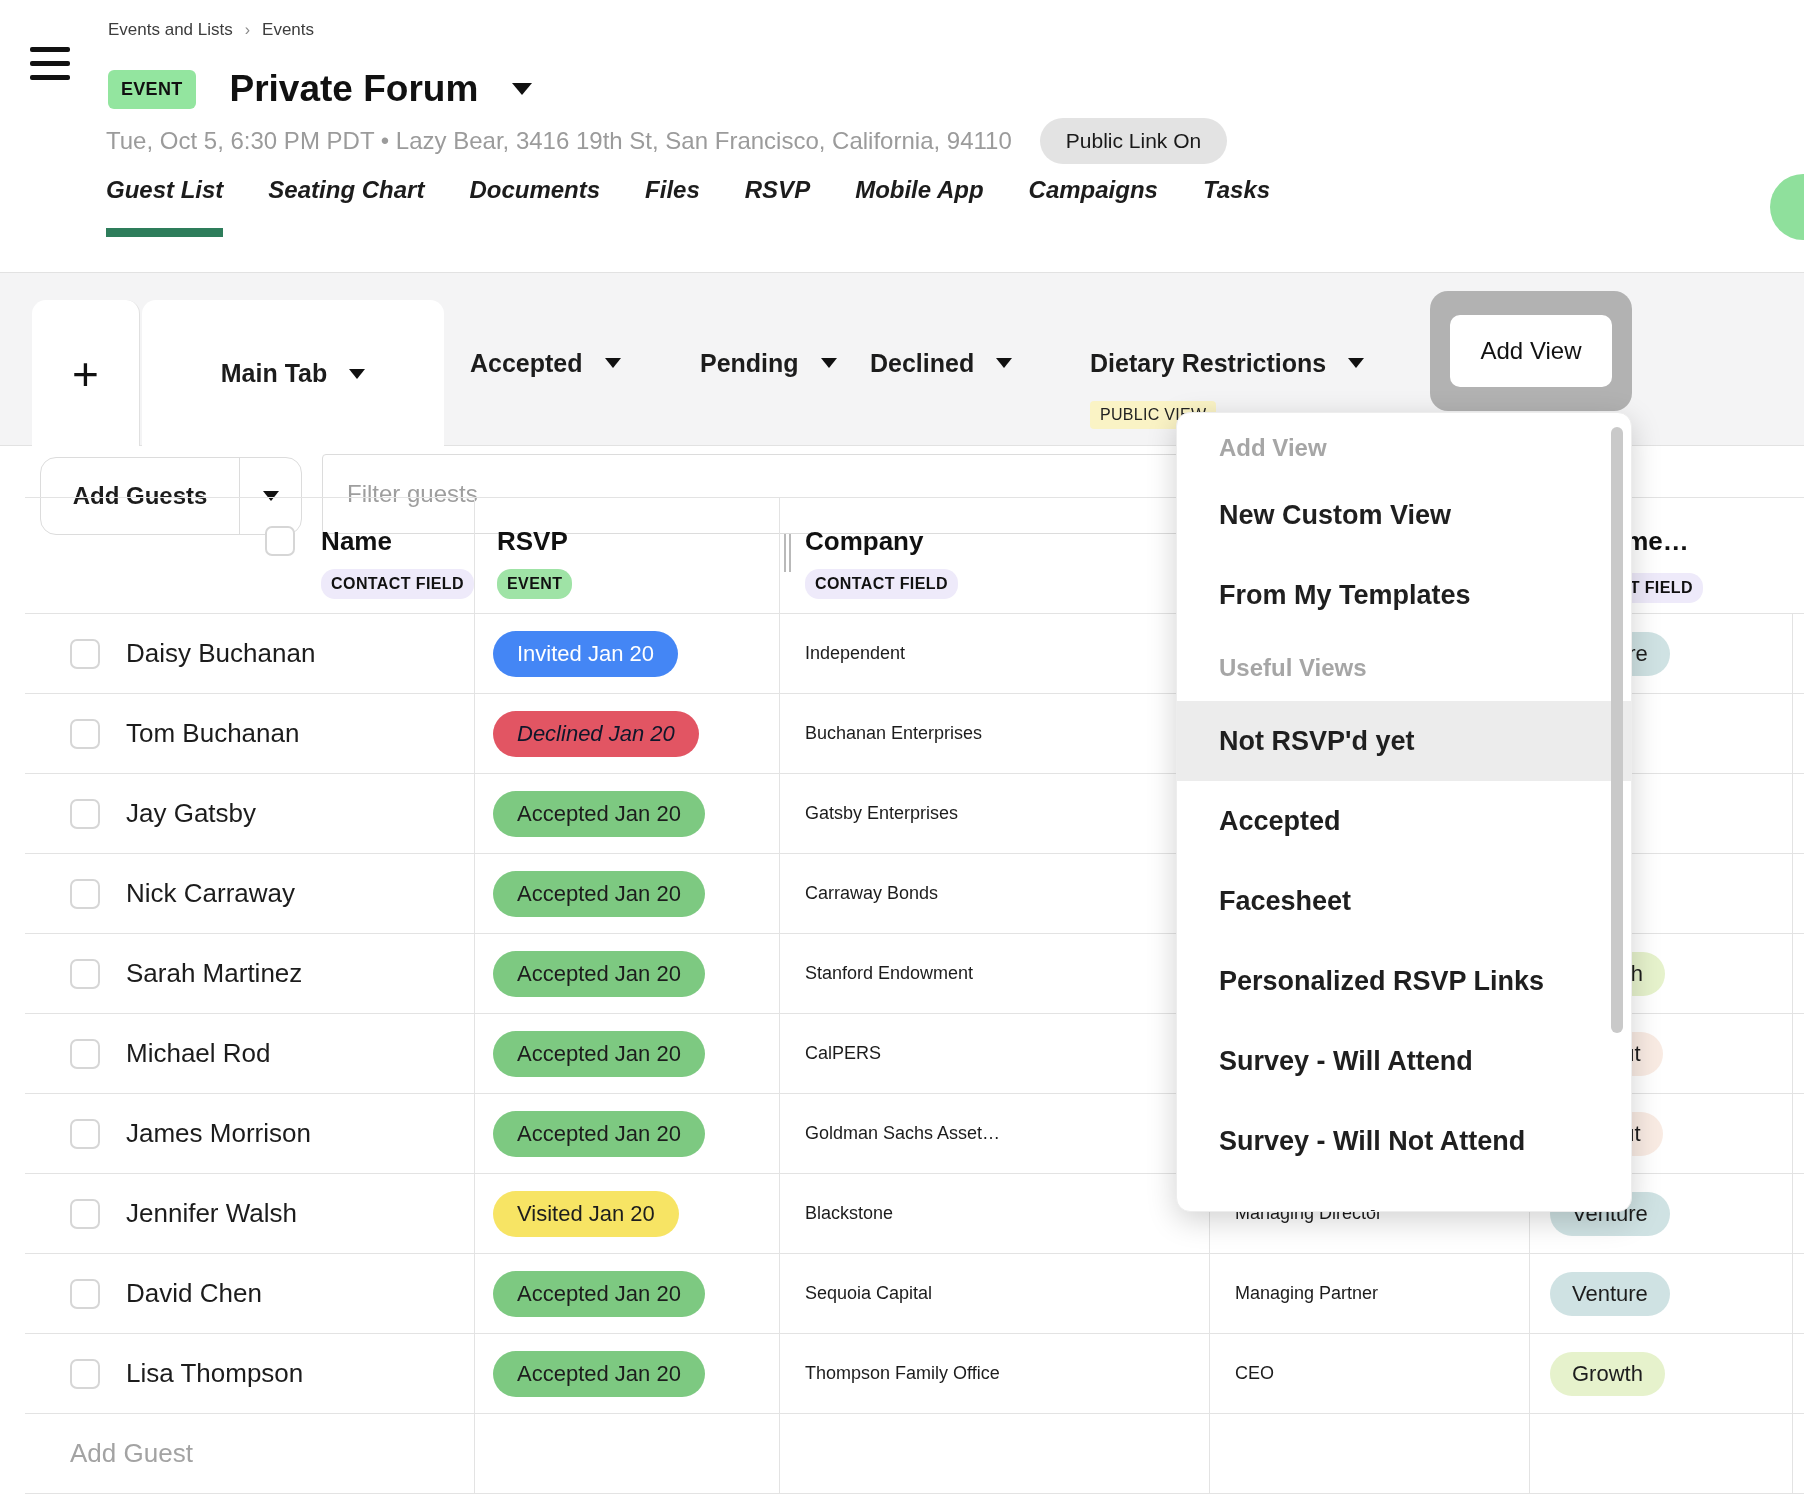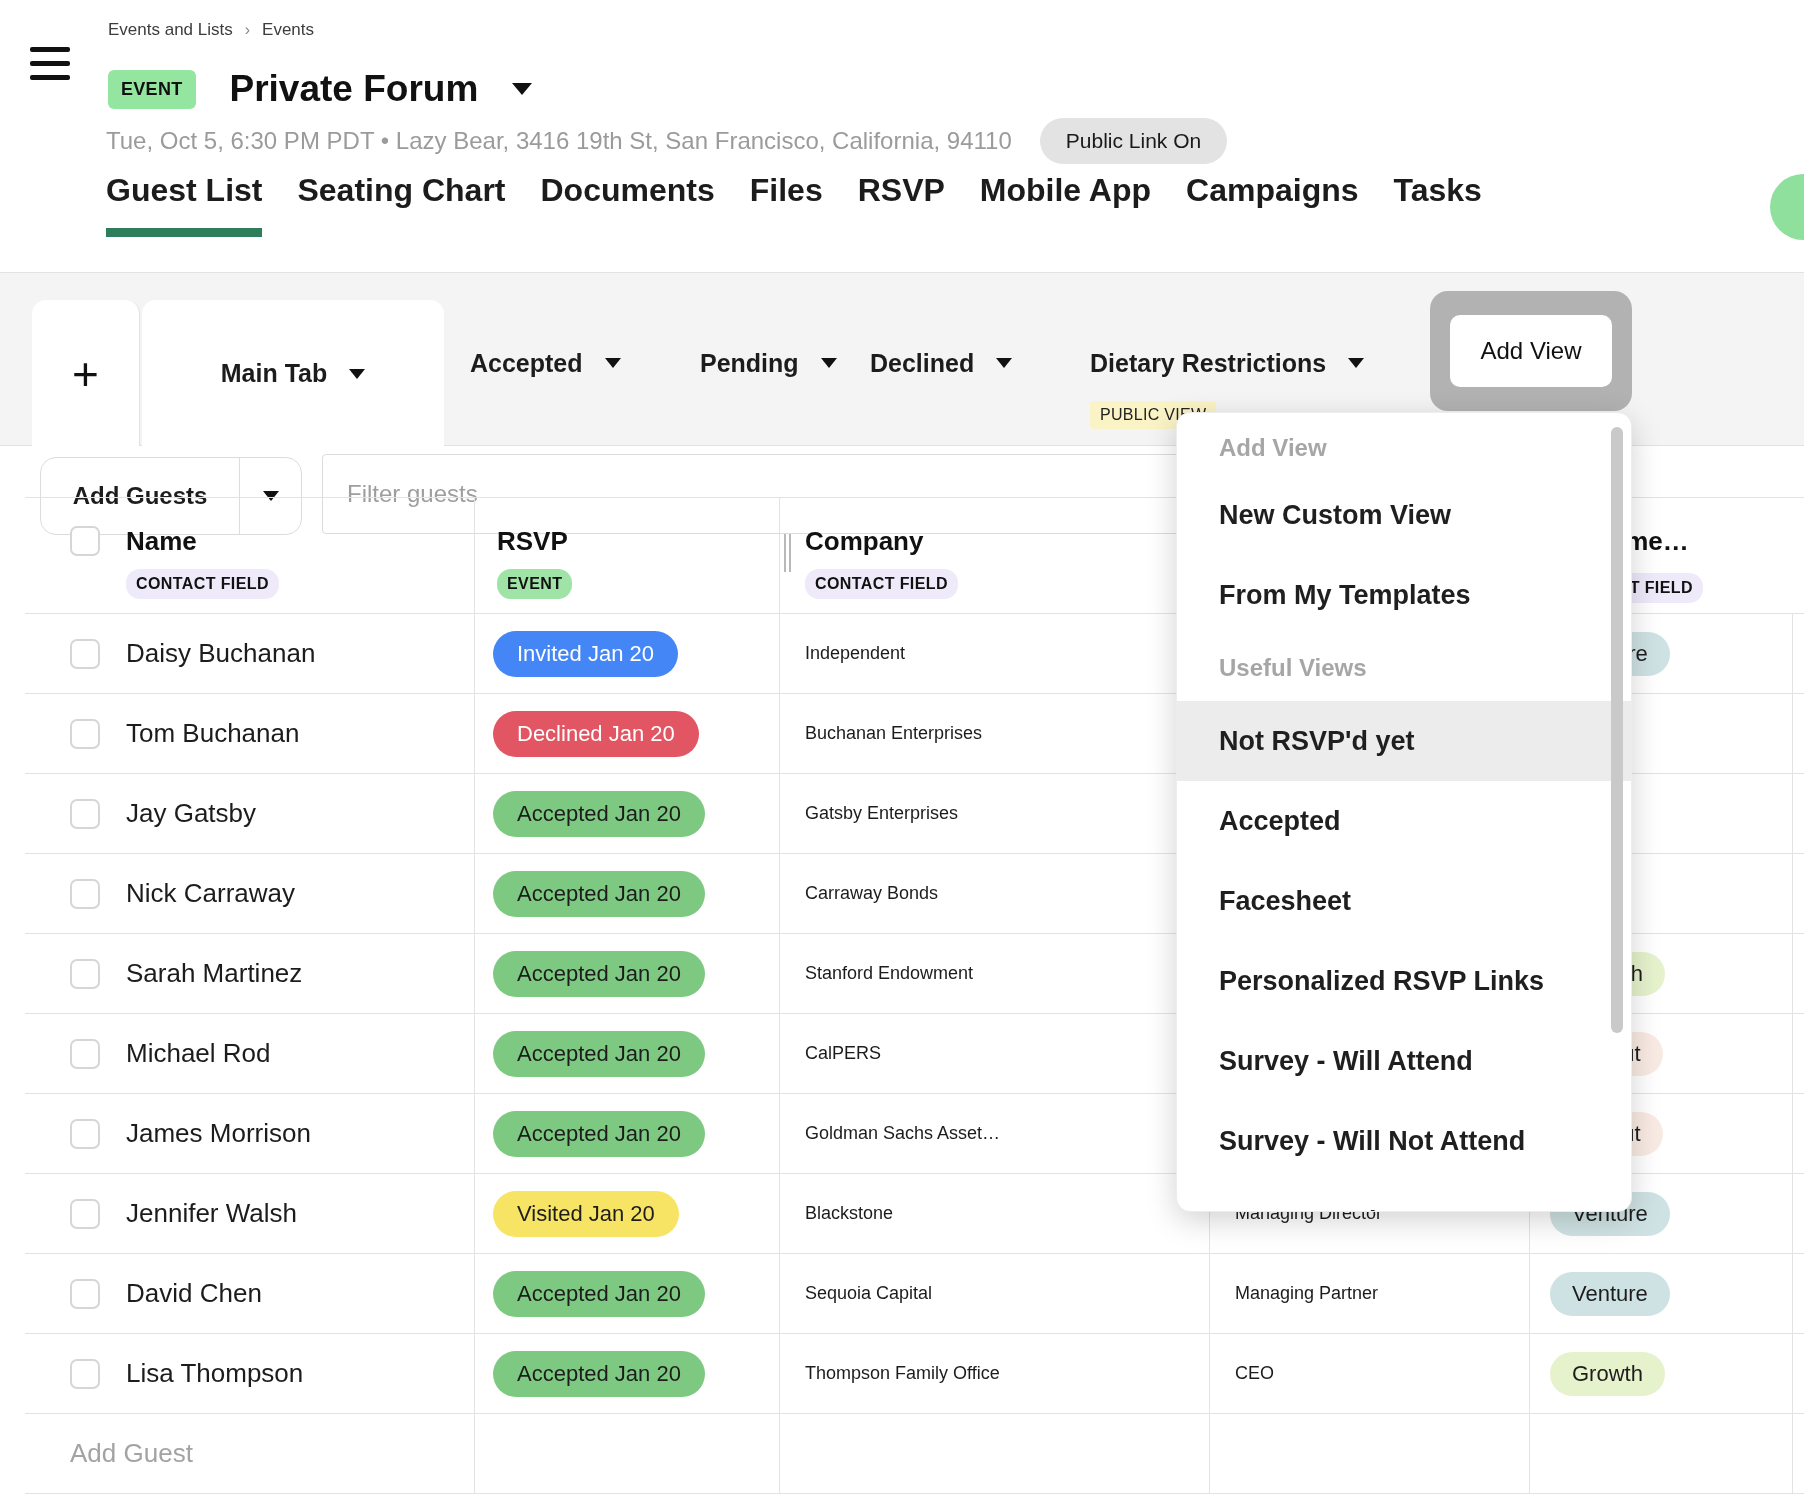--- a/index.html
+++ b/index.html
@@ -10,21 +10,21 @@
   .hamburger{position:absolute;left:30px;top:47px;width:40px;height:34px;cursor:pointer;}
   .hamburger span{display:block;width:40px;height:5px;background:#111;border-radius:2px;margin-bottom:9px;}
   .breadcrumb{position:absolute;left:108px;top:20px;font-size:17px;color:#3d3d3d;display:flex;gap:12px;align-items:center;}
   .breadcrumb .sep{color:#8a8a8a;font-size:16px;}
   .title-row{position:absolute;left:108px;top:58px;display:flex;align-items:center;gap:24px;}
   .event-badge{background:#93e59f;color:#111;font-weight:bold;font-size:18px;padding:9px 13px;border-radius:6px;letter-spacing:.3px;}
   .page-title{margin:10px;font-size:37px;font-weight:bold;color:#111;}
   .subtitle-row{position:absolute;left:106px;top:118px;display:flex;align-items:center;gap:28px;}
   .subtitle{font-size:24px;color:#9b9b9b;}
   .public-link{background:#e3e3e3;color:#1a1a1a;font-size:21px;padding:11px 26px;border-radius:26px;}
-  .main-nav{position:absolute;left:106px;top:172px;display:flex;gap:35px;font-size:32px;font-weight:bold;}
+  .main-nav{position:absolute;left:106px;top:172px;display:flex;gap:45px;font-size:24px;font-weight:bold;font-style:italic;}
   .nav-tab{position:relative;line-height:36px;cursor:pointer;white-space:nowrap;}
   .nav-tab.active::after{content:"";position:absolute;left:0;right:0;top:56px;height:9px;background:#2e7d5b;}
   .help-circle{position:absolute;left:1770px;top:174px;width:66px;height:66px;border-radius:50%;background:#8fe09c;z-index:60;}
   
   .tab-band{position:absolute;left:0;top:272px;width:100%;height:174px;background:#f4f4f5;
             border-top:1px solid #e2e2e2;border-bottom:1px solid #e2e2e2;box-sizing:border-box;}
   .plus-section{position:absolute;left:32px;top:27px;width:108px;height:147px;background:#fff;
                 border-radius:14px 14px 0 0;border-right:1px solid #e0e0e0;box-sizing:border-box;
                 display:flex;align-items:center;justify-content:center;cursor:pointer;}
   .plus-section .plus{font-size:46px;font-weight:400;line-height:40px;color:#111;}
@@ -51,21 +51,21 @@
   .filter-wrap input{width:100%;height:100%;border:none;outline:none;font-family:inherit;font-size:24px;
                      padding:0 0 0 24px;box-sizing:border-box;color:#0f172a;background:transparent;}
   .filter-wrap input::placeholder{color:#9e9e9e;}
   
   .guest-table{position:absolute;left:25px;top:51px;width:1779px;border-top:1px solid #e3e3e3;}
   .trow{display:grid;grid-template-columns:450px 305px 430px 320px 263px 1fr;border-bottom:1px solid #e3e3e3;box-sizing:border-box;}
   .cell{border-right:1px solid #e3e3e3;box-sizing:border-box;overflow:hidden;position:relative;}
   .cell:last-child{border-right:none;}
   .hrow{height:116px;}
   .drow{height:80px;}
-  .hcell{padding-top:28px;}
+  .hcell{padding-top:28px;justify-content:flex-end;}
   .hc0{display:flex;gap:26px;padding-left:45px;}
   .hc1{padding-left:22px;}
   .hc2{padding-left:25px;}
   .hc3{padding-left:25px;}
   .hc4{padding-left:20px;}
   .hlabel{font-size:26px;font-weight:bold;line-height:30px;color:#111;white-space:nowrap;}
   .hlabel.trunc{display:inline-block;max-width:152px;overflow:hidden;text-overflow:ellipsis;}
   .fbadge{display:inline-block;margin-top:13px;font-size:16px;font-weight:bold;letter-spacing:.4px;
           padding:6px 10px;border-radius:14px;color:#111;white-space:nowrap;}
   .checkbox{width:30px;height:30px;border:2px solid #d6d6d6;border-radius:7px;background:#fff;box-sizing:border-box;flex:none;cursor:pointer;}
@@ -209,21 +209,21 @@
             <span class="tagpill" style="background: rgb(207, 226, 227);">Venture</span>
           </div>
           <div class="cell"></div>
         </div>
         <div class="trow drow">
           <div class="cell dc0">
             <span class="checkbox"></span>
             <span>Tom Buchanan</span>
           </div>
           <div class="cell dc1">
-            <span class="pill" style="background: rgb(226, 85, 99); color: #ffffff;">Declined Jan 20</span>
+            <span class="pill" style="background: rgb(226, 85, 99); color: #0f172a; font-style: italic;">Declined Jan 20</span>
           </div>
           <div class="cell dc2">
             <span>Buchanan Enterprises</span>
           </div>
           <div class="cell dc3">
             <span></span>
           </div>
           <div class="cell dc4"></div>
           <div class="cell"></div>
         </div>

